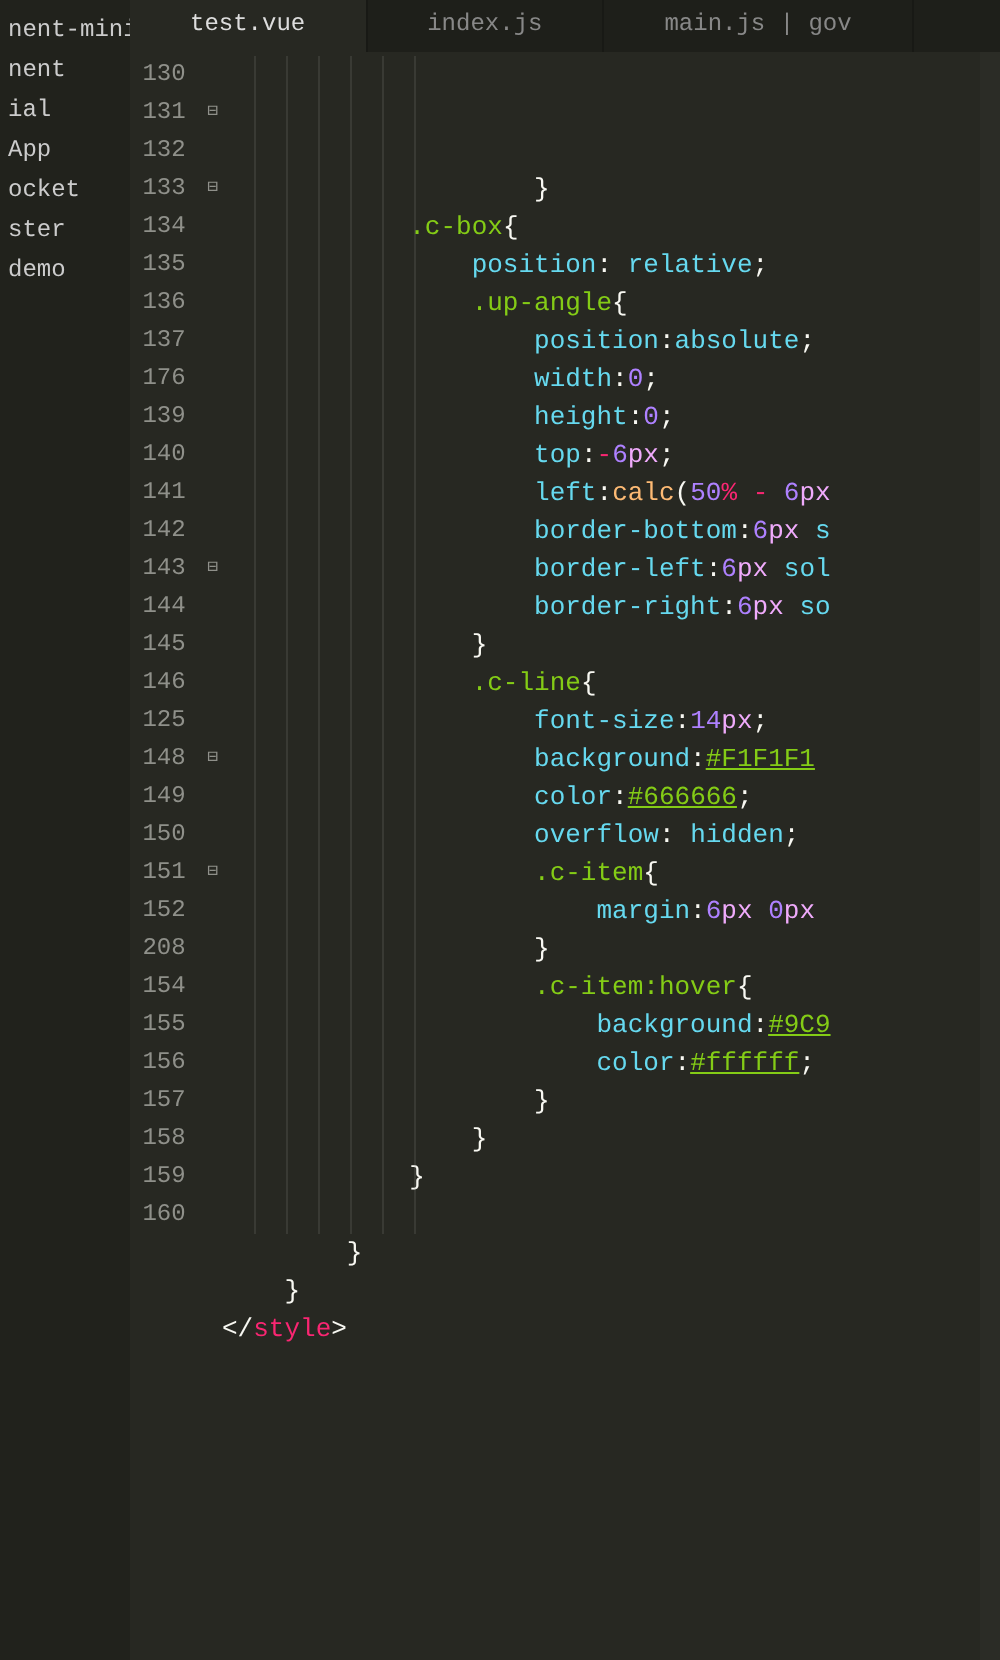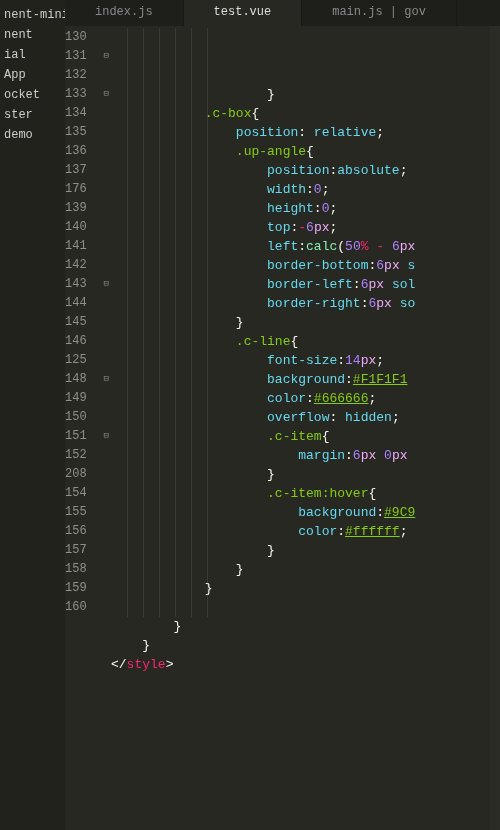--- a/index.html
+++ b/index.html
@@ -38,21 +38,21 @@
   color: #888;
   font-size: 12px;
   border-right: 1px solid #181915;
   cursor: pointer;
   white-space: nowrap;
 }
 .tab.active { background: #272822; color: #ddd; }
 .editor { flex: 1; display: flex; overflow: hidden; background: #272822; }
 .gutter {
   width: 46px;
-  text-align: left;
+  text-align: center;
   padding-right: 12px;
   color: #8f908a;
   font-size: 12px;
   user-select: none;
   padding-top: 2px;
   position: relative;
 }
 .line-num { height: 19px; line-height: 19px; position: relative; }
 .fold-marker {
   position: absolute;
@@ -85,21 +85,21 @@
   background: rgba(143,144,138,0.18);
 }
 
 .s-punc { color: #f8f8f2; }
 .s-sel { color: #84cc16; }
 .s-prop { color: #66d9ef; }
 .s-val { color: #66d9ef; }
 .s-num { color: #ae81ff; }
 .s-unit { color: #f0abfc; }
 .s-op { color: #f92672; }
-.s-fn { color: #86efac; }
+.s-fn { color: #fdba74; }
 .s-hex { color: #84cc16; text-decoration: underline; }
 .s-tag { color: #f92672; }
 .s-pct { color: #f92672; }
 .scrollbar {
   position: absolute;
   right: 0;
   top: 26px;
   width: 10px;
   height: calc(100% - 26px);
   background: rgba(255,255,255,0.02);
@@ -113,22 +113,22 @@
       <div class="sidebar-item">nent-mini</div>
       <div class="sidebar-item">nent</div>
       <div class="sidebar-item">ial</div>
       <div class="sidebar-item">App</div>
       <div class="sidebar-item">ocket</div>
       <div class="sidebar-item">ster</div>
       <div class="sidebar-item">demo</div>
     </div>
   <div class="main">
     <div class="tabs" id="tabs">
+        <div class="tab active">test.vue</div>
         <div class="tab">index.js</div>
-        <div class="tab active">test.vue</div>
         <div class="tab">main.js | gov</div>
       </div>
     <div class="editor">
       <div class="gutter" id="gutter">
           <div class="line-num">130</div>
           <div class="line-num">131<span class="fold-marker">⊟</span></div>
           <div class="line-num">132</div>
           <div class="line-num">133<span class="fold-marker">⊟</span></div>
           <div class="line-num">134</div>
           <div class="line-num">135</div>

